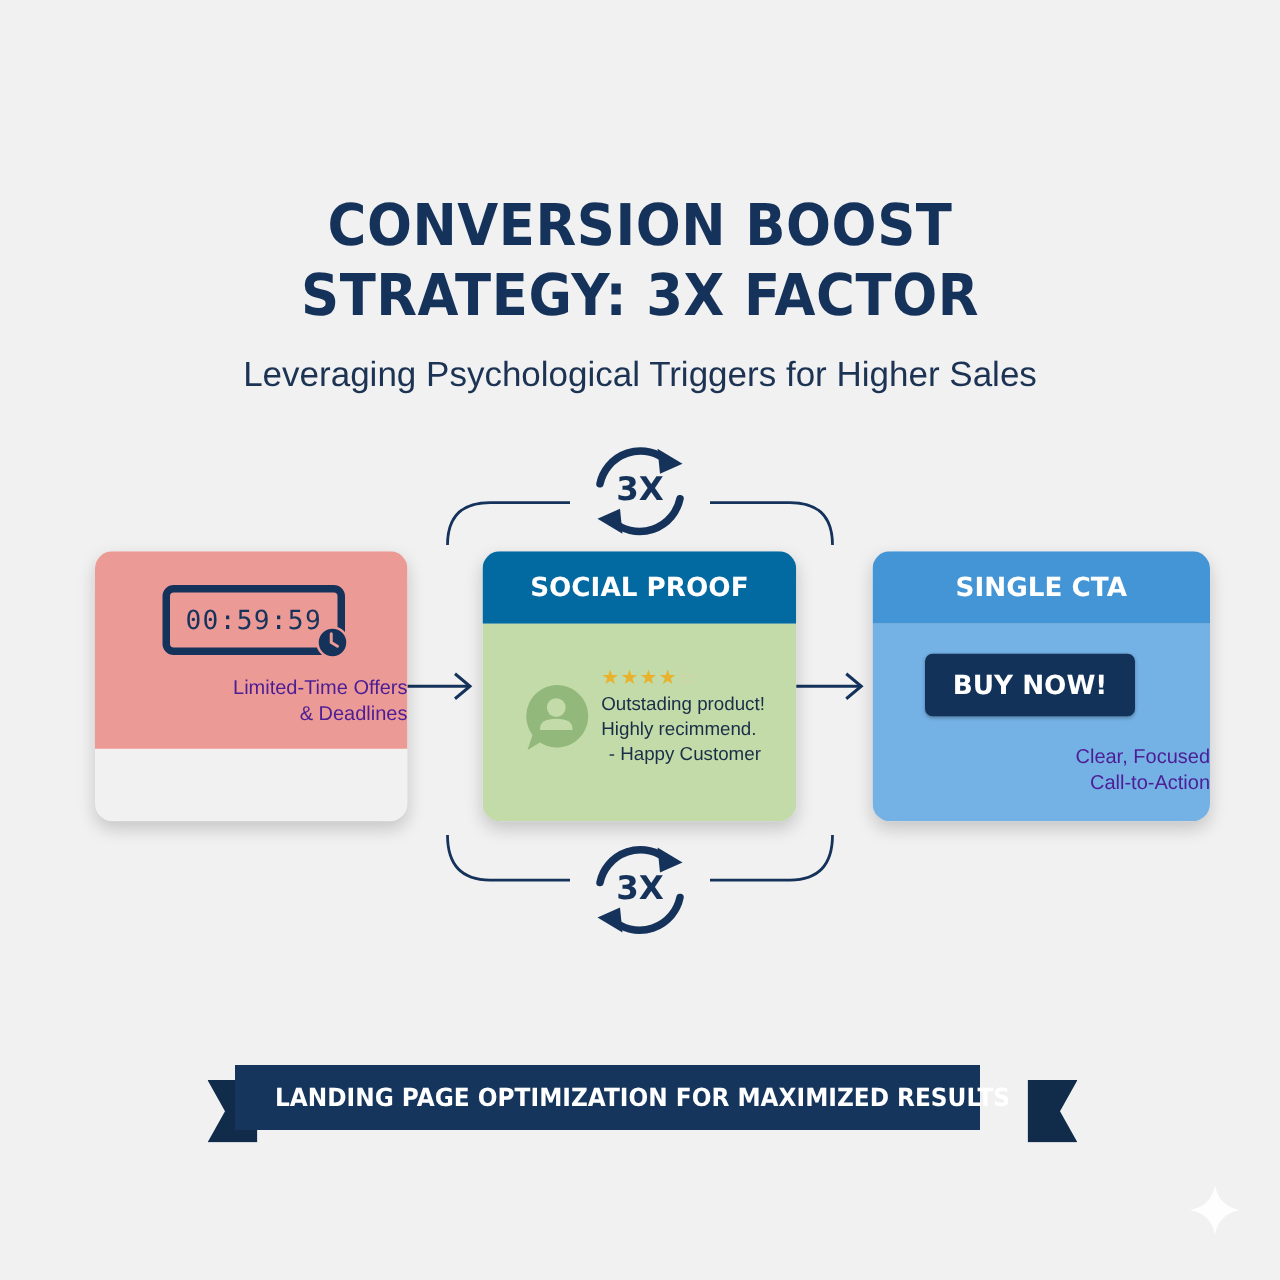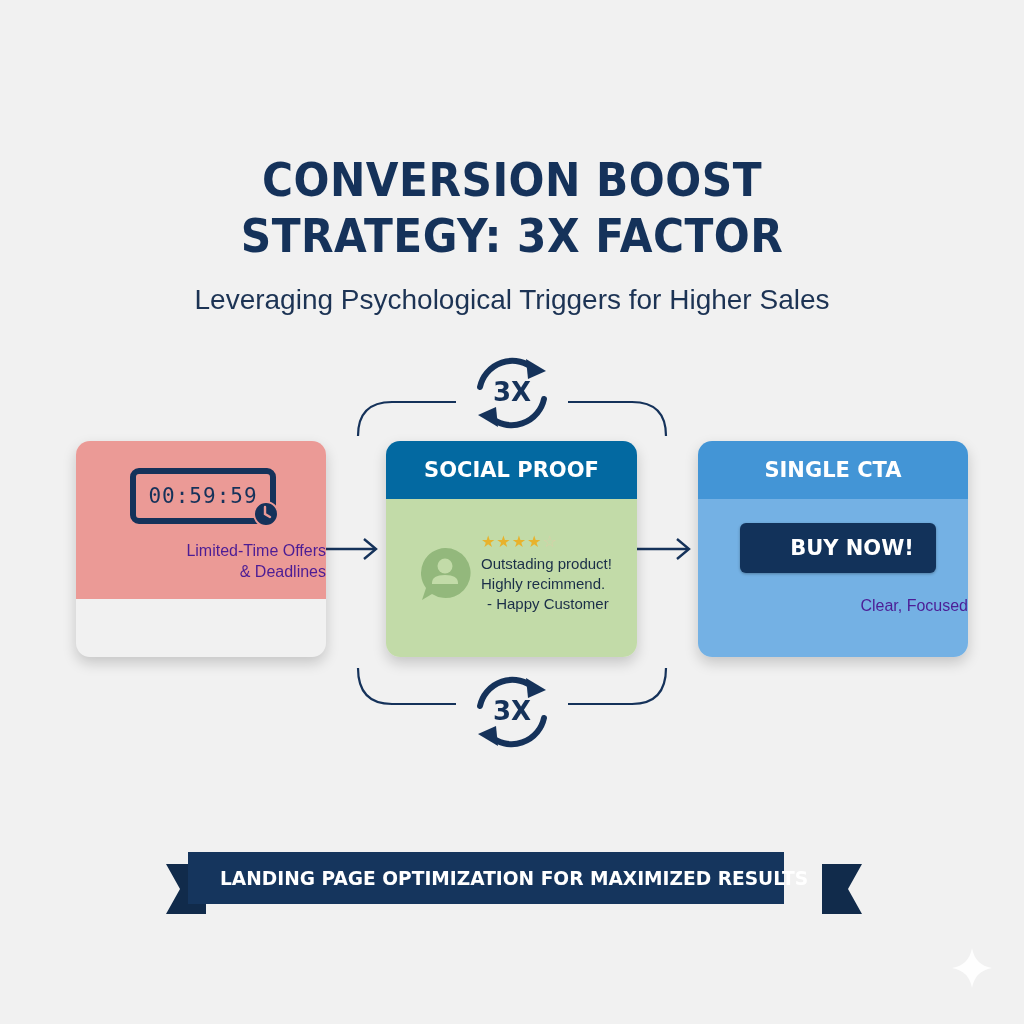--- a/index.html
+++ b/index.html
@@ -61,21 +61,20 @@
     position:absolute; left:95px; top:55px; font-size:15px; line-height:20px; color:#1a2e48;
   }
   .review .author { padding-left:6px; }
 
   .buy-btn {
     position:absolute; left:42px; top:24px; width:168px; height:50px;
     background:#12325a; border-radius:6px; color:#fff;
     display:flex; align-items:center; justify-content:center;
     font-family:"DejaVu Sans", sans-serif; font-weight:bold; font-size:21px;
     box-shadow:0 1px 3px rgba(0,0,0,0.3);
-    padding-left:28px;
   }
 
   .svg-layer { position:absolute; left:0; top:0; }
   .badge-text {
     position:absolute; width:60px; text-align:center;
     font-family:"DejaVu Sans", sans-serif; font-weight:bold; font-size:26px; color:#15325a;
   }
 
   .ribbon {
     position:absolute; left:188px; top:852px; width:596px; height:52px;
@@ -165,20 +164,21 @@
     </div>
   </div>
 </div>
 
 <div class="card cta">
   <div class="card-head">SINGLE CTA</div>
   <div class="card-body">
     <div class="buy-btn">BUY NOW!</div>
     <div class="card-caption">
       <div>Clear, Focused</div>
+      <div>Call-to-Action</div>
     </div>
   </div>
 </div>
 
 <div class="ribbon-tail" style="left:166px; clip-path:polygon(0 0,100% 0,100% 100%,0 100%,14px 50%);"></div>
 <div class="ribbon-tail" style="left:822px; clip-path:polygon(0 0,100% 0,calc(100% - 14px) 50%,100% 100%,0 100%);"></div>
 <div class="ribbon">
   <svg width="26" height="32">
     <path d="M13 2 L24 6 L24 15 Q24 25 13 30 Q2 25 2 15 L2 6 Z" fill="none" stroke="#fff" stroke-width="2.4"></path>
     <path d="M13 7 L19 9.5 L19 15 Q19 21 13 25 Z" fill="#fff"></path>

